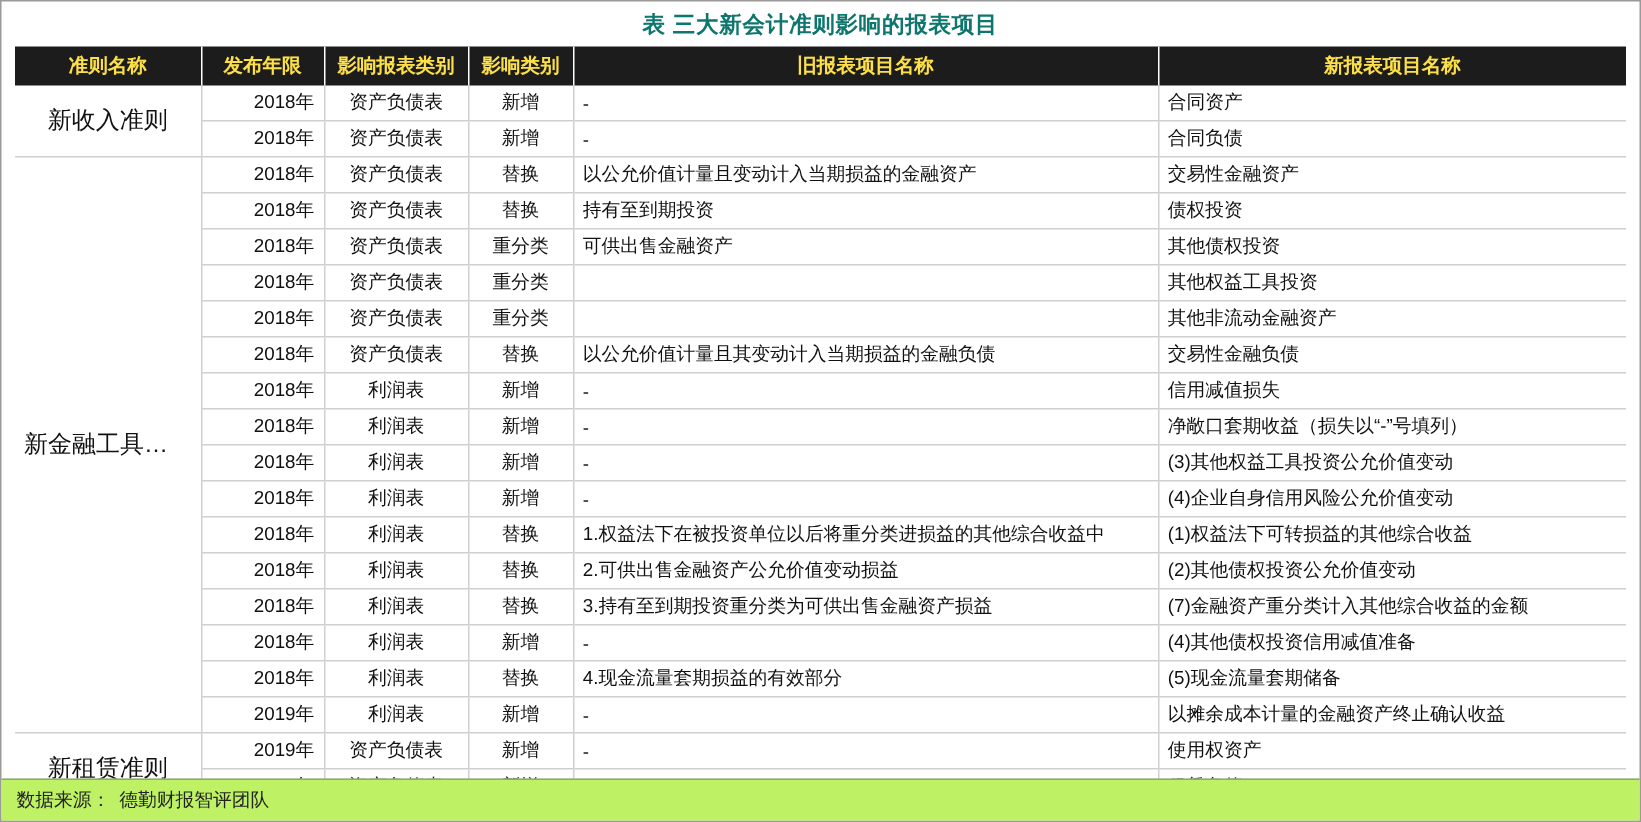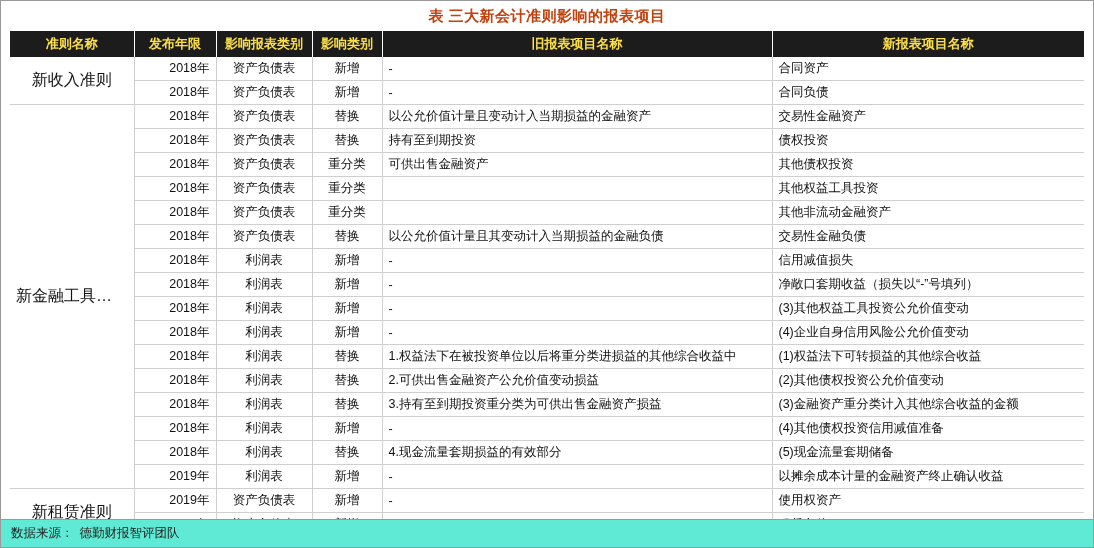--- a/index.html
+++ b/index.html
@@ -19,21 +19,21 @@
     width: 1094px;
     height: 548px;
     box-sizing: border-box;
     border: 1px solid #9a9a9a;
     background: #ffffff;
   }
   .title {
     text-align: center;
     font-size: 15px;
     font-weight: bold;
-    color: #c2410c;
+    color: #0f766e;
     padding: 6px 0 5px 0;
     letter-spacing: 0.5px;
   }
   table.main {
     width: 1074px;
     margin: 0 auto;
     border-collapse: collapse;
     table-layout: fixed;
     font-size: 12.5px;
   }
@@ -97,21 +97,21 @@
     left: 0;
     right: 0;
     bottom: 0;
     height: 28px;
     border-top: 1px solid #9a9a9a;
     font-size: 12.5px;
     color: #222222;
     display: flex;
     align-items: center;
     padding-left: 10px;
-    background: #5eead4;
+    background: #bef264;
     box-sizing: border-box;
   }
   .source .label { margin-right: 6px; }
   .source .value { }
 </style>
 </head>
 <body>
 
 <div class="page">
 
@@ -236,21 +236,21 @@
         <td class="c-stmt">利润表</td>
         <td class="c-type">替换</td>
         <td class="c-old">2.可供出售金融资产公允价值变动损益</td>
         <td class="c-new">(2)其他债权投资公允价值变动</td>
       </tr>
       <tr>
         <td class="c-year">2018年</td>
         <td class="c-stmt">利润表</td>
         <td class="c-type">替换</td>
         <td class="c-old">3.持有至到期投资重分类为可供出售金融资产损益</td>
-        <td class="c-new">(3)金融资产重分类计入其他综合收益的金额</td>
+        <td class="c-new">(7)金融资产重分类计入其他综合收益的金额</td>
       </tr>
       <tr>
         <td class="c-year">2018年</td>
         <td class="c-stmt">利润表</td>
         <td class="c-type">新增</td>
         <td class="c-old">-</td>
         <td class="c-new">(4)其他债权投资信用减值准备</td>
       </tr>
       <tr>
         <td class="c-year">2018年</td>

